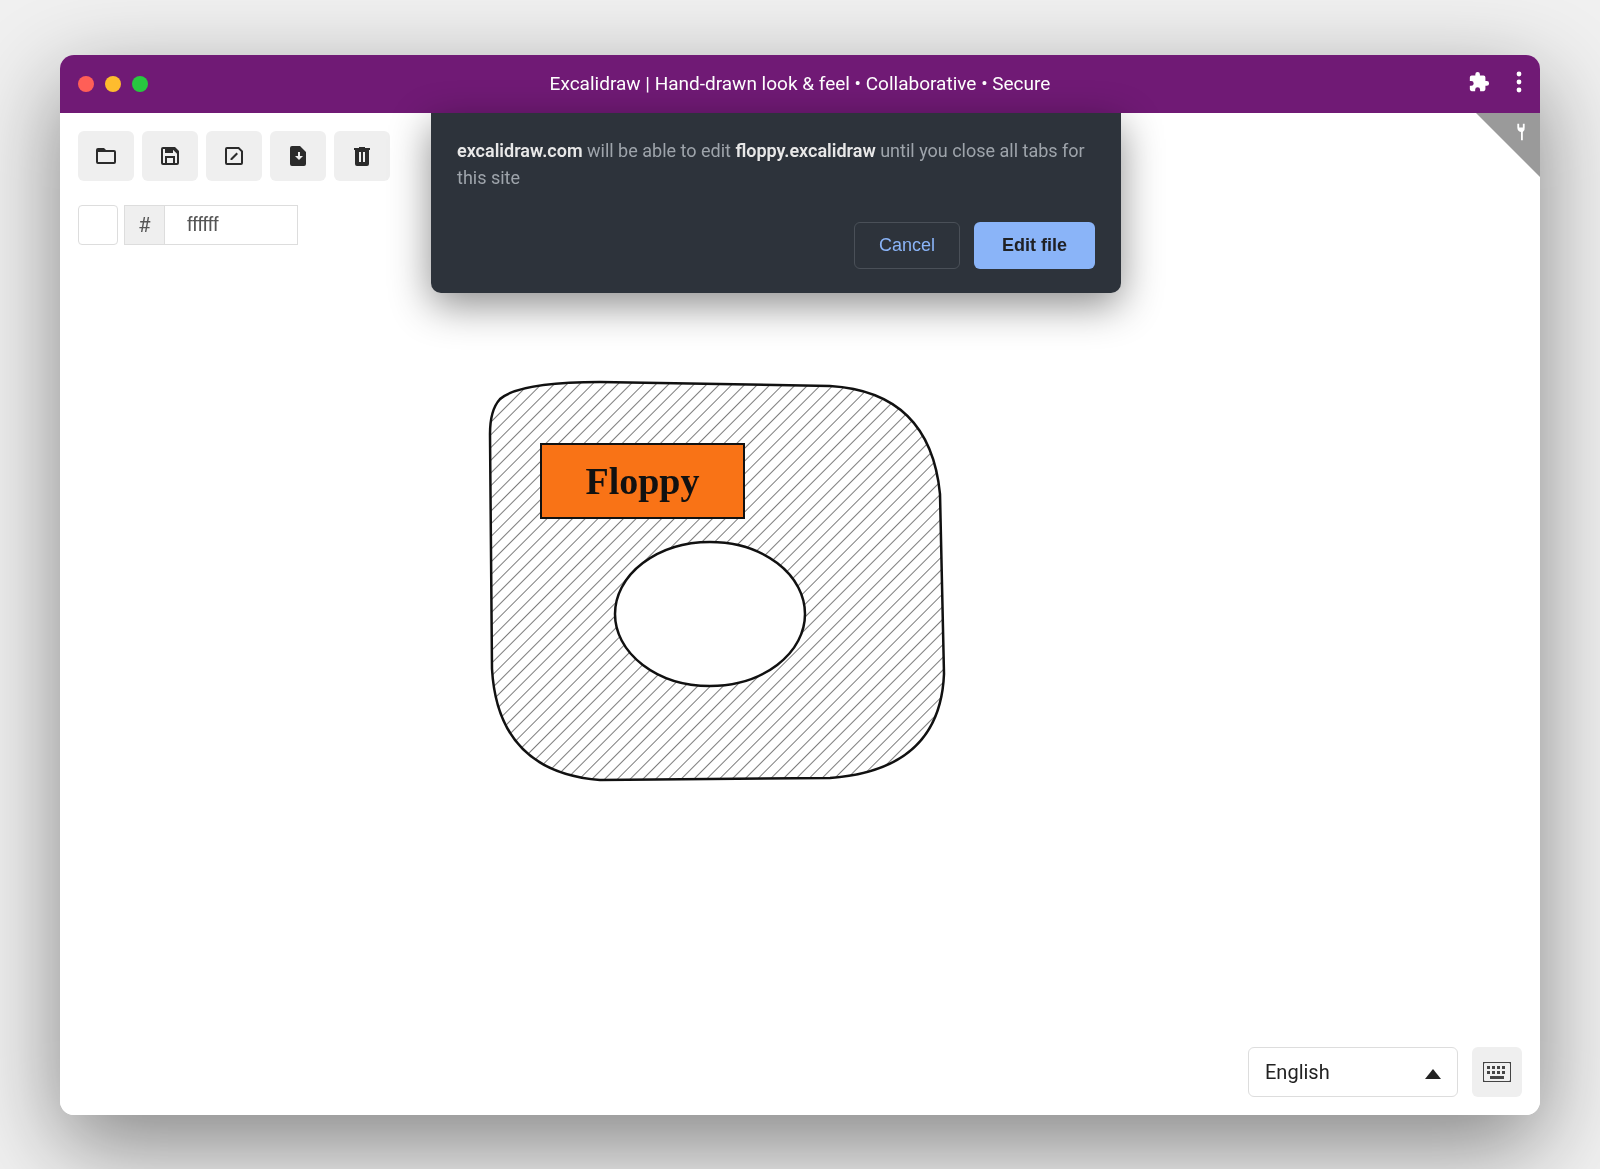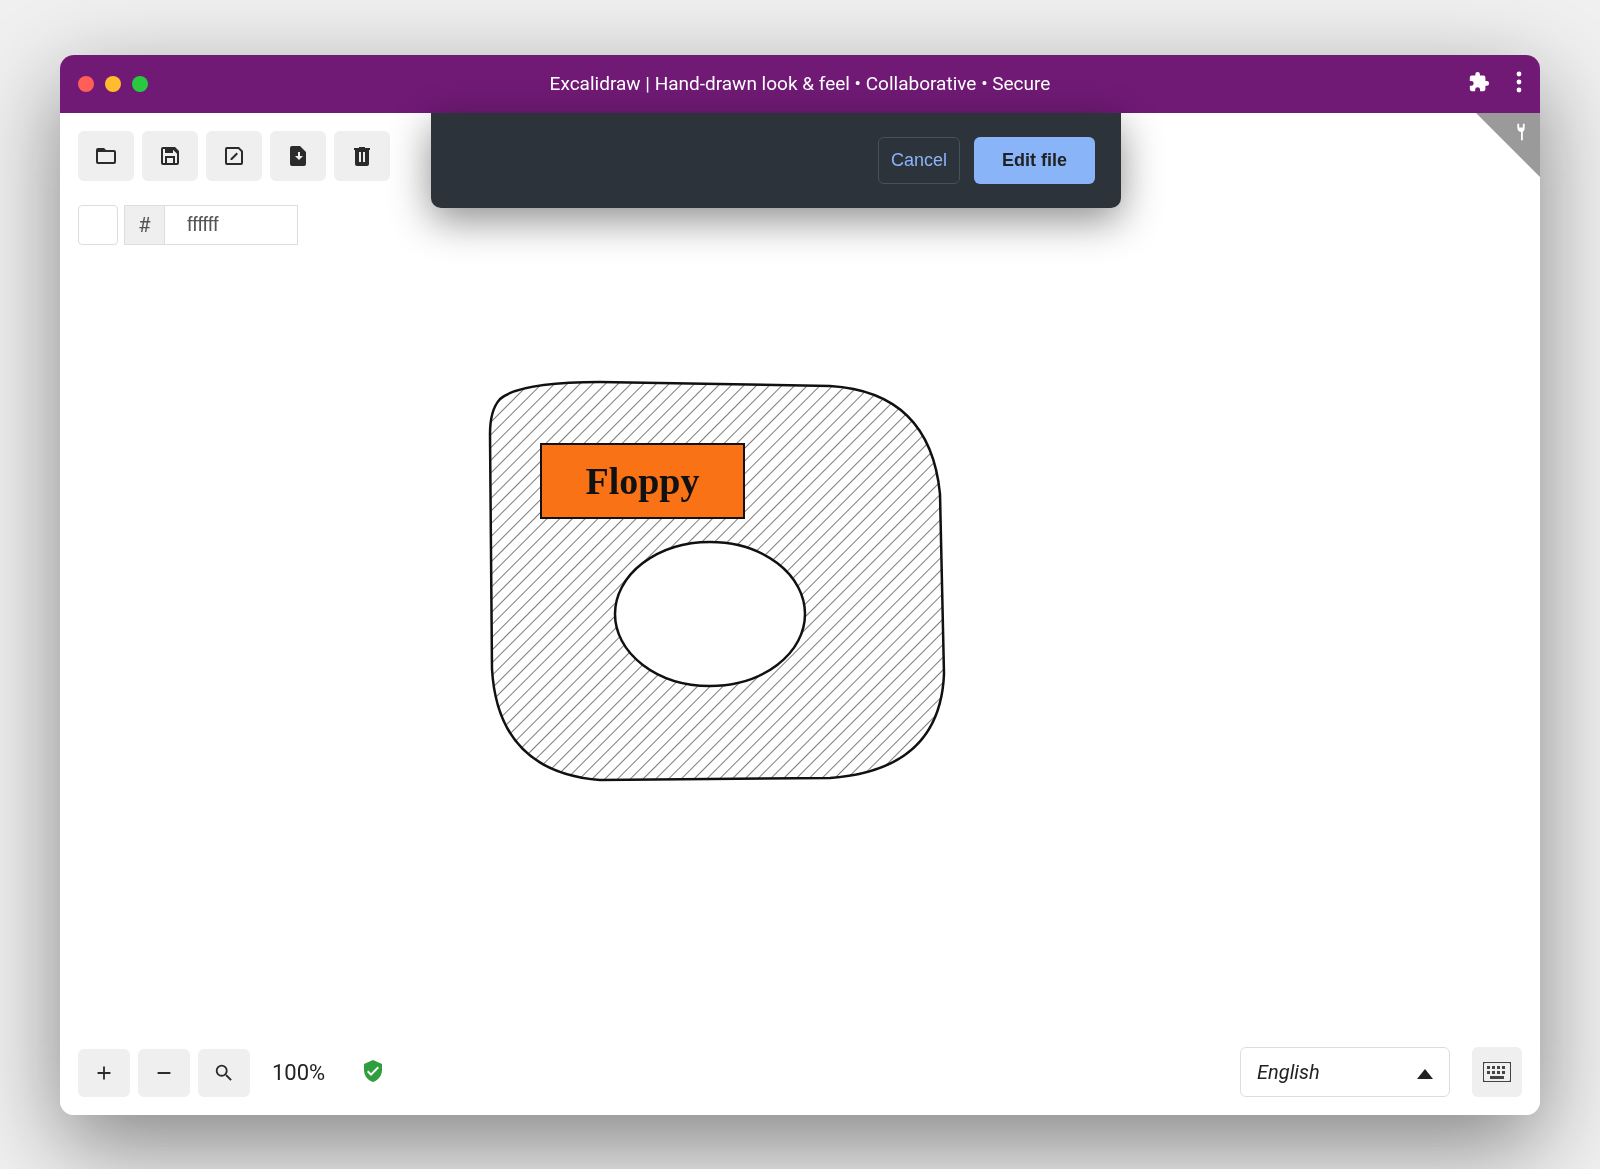--- a/index.html
+++ b/index.html
@@ -172,21 +172,21 @@
   .dialog-body .strong { color: #e8e8e8; font-weight: 600; }
   .dialog-actions {
     display: flex;
     justify-content: flex-end;
     gap: 14px;
   }
   .btn-cancel {
     background: transparent;
     border: 1px solid #4a5058;
     color: #8ab4f8;
-    padding: 12px 12px;
+    padding: 12px 24px;
     border-radius: 6px;
     font-size: 18px;
     cursor: pointer;
   }
   .btn-primary {
     background: #8ab4f8;
     border: none;
     color: #202124;
     padding: 12px 28px;
     border-radius: 6px;
@@ -251,23 +251,22 @@
     margin-left: 14px;
     color: #2e7d32;
   }
 
   .footer-right {
     position: absolute;
     bottom: 18px;
     right: 18px;
     display: flex;
     align-items: center;
-    gap: 22px;
+    gap: 14px;
     z-index: 5;
-    font-style: italic;
   }
   .lang-select {
     width: 210px;
     height: 50px;
     border: 1px solid #ddd;
     border-radius: 6px;
     padding: 0 16px;
     display: flex;
     align-items: center;
     justify-content: space-between;
@@ -363,20 +362,23 @@
       <svg width="26" height="26" viewBox="0 0 24 24" fill="#2b2b2b">
           <path d="M18 8h-1V6a5 5 0 0 0-10 0v2H6a2 2 0 0 0-2 2v10a2 2 0 0 0 2 2h12a2 2 0 0 0 2-2V10a2 2 0 0 0-2-2M9 6a3 3 0 0 1 6 0v2H9V6m3 11a2 2 0 1 1 2-2 2 2 0 0 1-2 2z" transform="translate(2 0)"></path>
           <path d="M18 1a5 5 0 0 0-5 5v2h2V6a3 3 0 0 1 6 0v2h-5v0" fill="none"></path>
         </svg>
       <svg width="26" height="26" viewBox="0 0 24 24" fill="#2b2b2b" style="position:absolute;left:0;top:0">
           <path d="M12 17a2 2 0 0 1-2-2 2 2 0 0 1 2-2 2 2 0 0 1 2 2 2 2 0 0 1-2 2m6-9h-1V6a5 5 0 0 0-9.9-1h2.07A3 3 0 0 1 15 6v2H6a2 2 0 0 0-2 2v10a2 2 0 0 0 2 2h12a2 2 0 0 0 2-2V10a2 2 0 0 0-2-2z"></path>
         </svg>
     </div>
 
     <div class="dialog">
+      <div class="dialog-body">
+        <span class="strong">excalidraw.com</span><span> will be able to edit </span><span class="strong">floppy.excalidraw</span><span> until you close all tabs for this site</span>
+      </div>
       <div class="dialog-actions">
         <button class="btn-cancel">Cancel</button>
         <button class="btn-primary">Edit file</button>
       </div>
     </div>
 
     <div class="canvas">
       <svg width="100%" height="100%" viewBox="0 0 1480 1000">
         <defs>
           <pattern id="hatch" patternUnits="userSpaceOnUse" width="9" height="9" patternTransform="rotate(45)">
@@ -395,43 +397,20 @@
                  Q 880 656 770 664
                  L 540 666
                  Q 438 658 432 555
                  L 430 320
                  Q 430 296 440 285 Z" fill="url(#hatch)" stroke="#111" stroke-width="2.5" mask="url(#hole-mask)"></path>
         <ellipse cx="650" cy="500" rx="95" ry="72" fill="#fff" stroke="#111" stroke-width="2.5"></ellipse>
       </svg>
       <div class="floppy-label">Floppy</div>
     </div>
 
-    <div class="footer-left">
-      <button class="zoom-btn">
-        <svg viewBox="0 0 24 24">
-            <path d="M19 13h-6v6h-2v-6H5v-2h6V5h2v6h6v2z"></path>
-          </svg>
-      </button>
-      <button class="zoom-btn">
-        <svg viewBox="0 0 24 24">
-            <path d="M19 13H5v-2h14v2z"></path>
-          </svg>
-      </button>
-      <button class="zoom-btn">
-        <svg viewBox="0 0 24 24">
-            <path d="M15.5 14h-.79l-.28-.27A6.47 6.47 0 0 0 16 9.5 6.5 6.5 0 1 0 9.5 16a6.47 6.47 0 0 0 4.23-1.57l.27.28v.79l5 4.99L20.49 19l-4.99-5m-6 0A4.5 4.5 0 1 1 14 9.5 4.49 4.49 0 0 1 9.5 14z"></path>
-          </svg>
-      </button>
-      <div class="zoom-label">100%</div>
-      <span class="shield">
-        <svg width="24" height="24" viewBox="0 0 24 24" fill="#2e9e3f">
-            <path d="M12 1L3 5v6c0 5.55 3.84 10.74 9 12 5.16-1.26 9-6.45 9-12V5l-9-4m-2 16l-4-4 1.41-1.41L10 14.17l6.59-6.59L18 9l-8 8z"></path>
-          </svg>
-      </span>
-    </div>
 
     <div class="footer-right">
       <div class="lang-select">
         <span>English</span>
         <span>
           <svg width="16" height="10" viewBox="0 0 16 10" fill="#222">
               <path d="M8 0l8 10H0z"></path>
             </svg>
         </span>
       </div>

